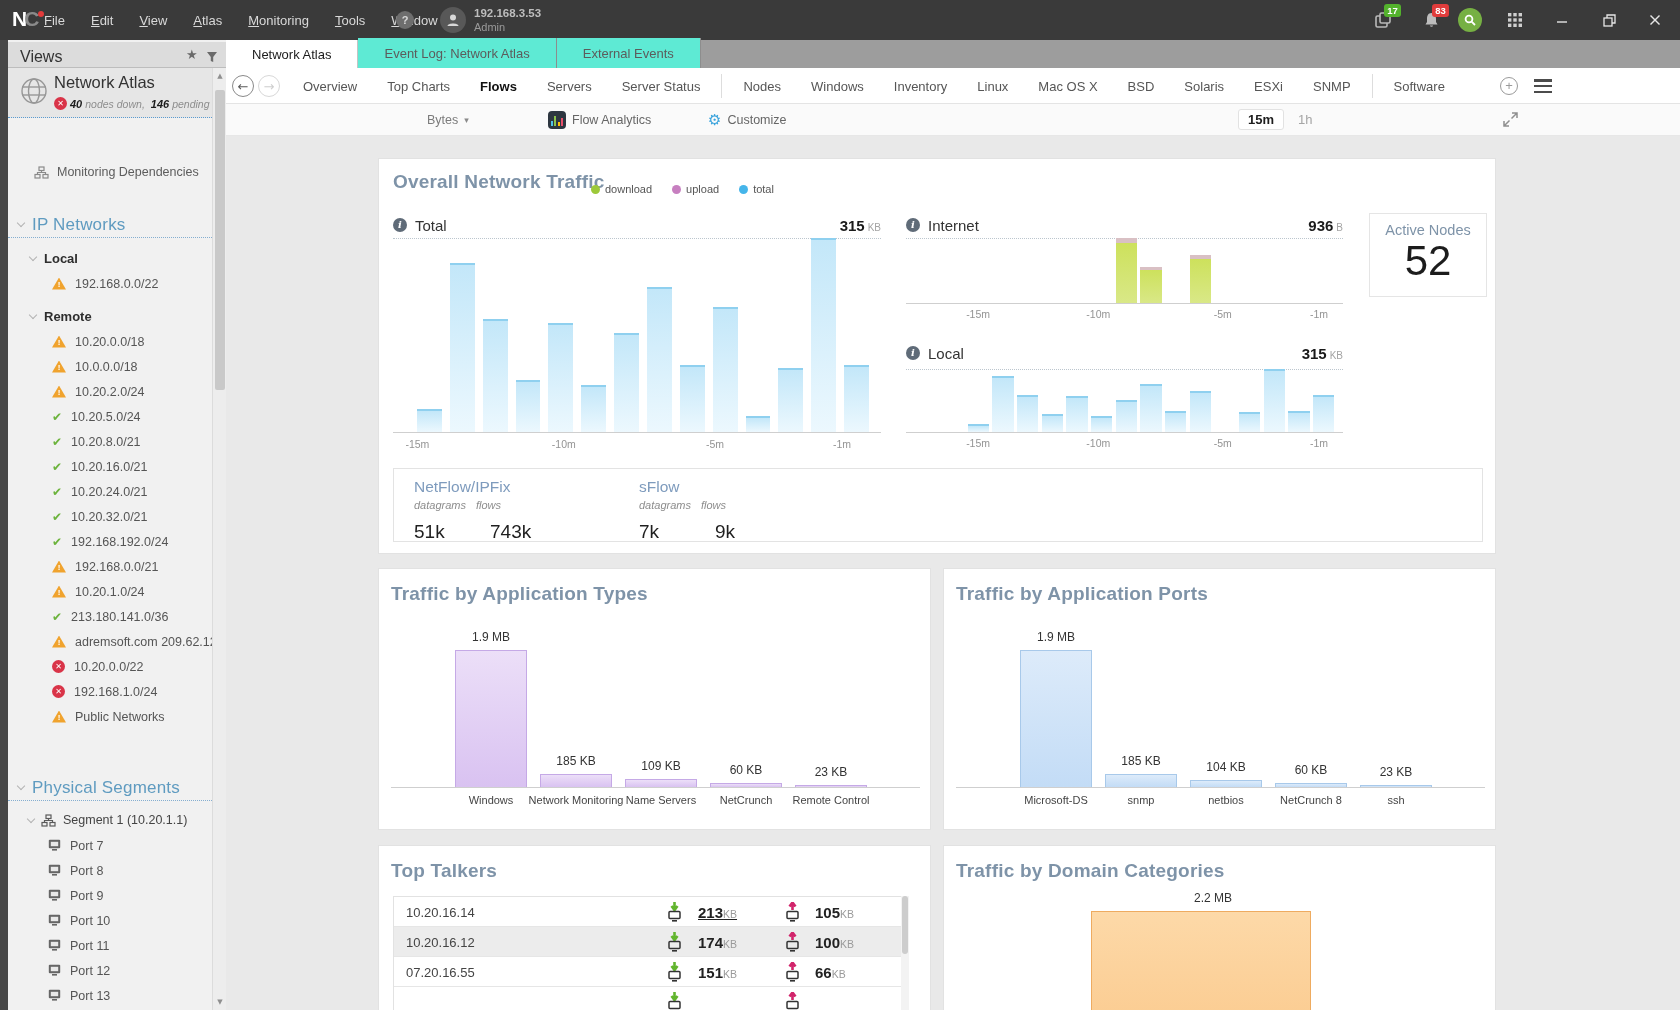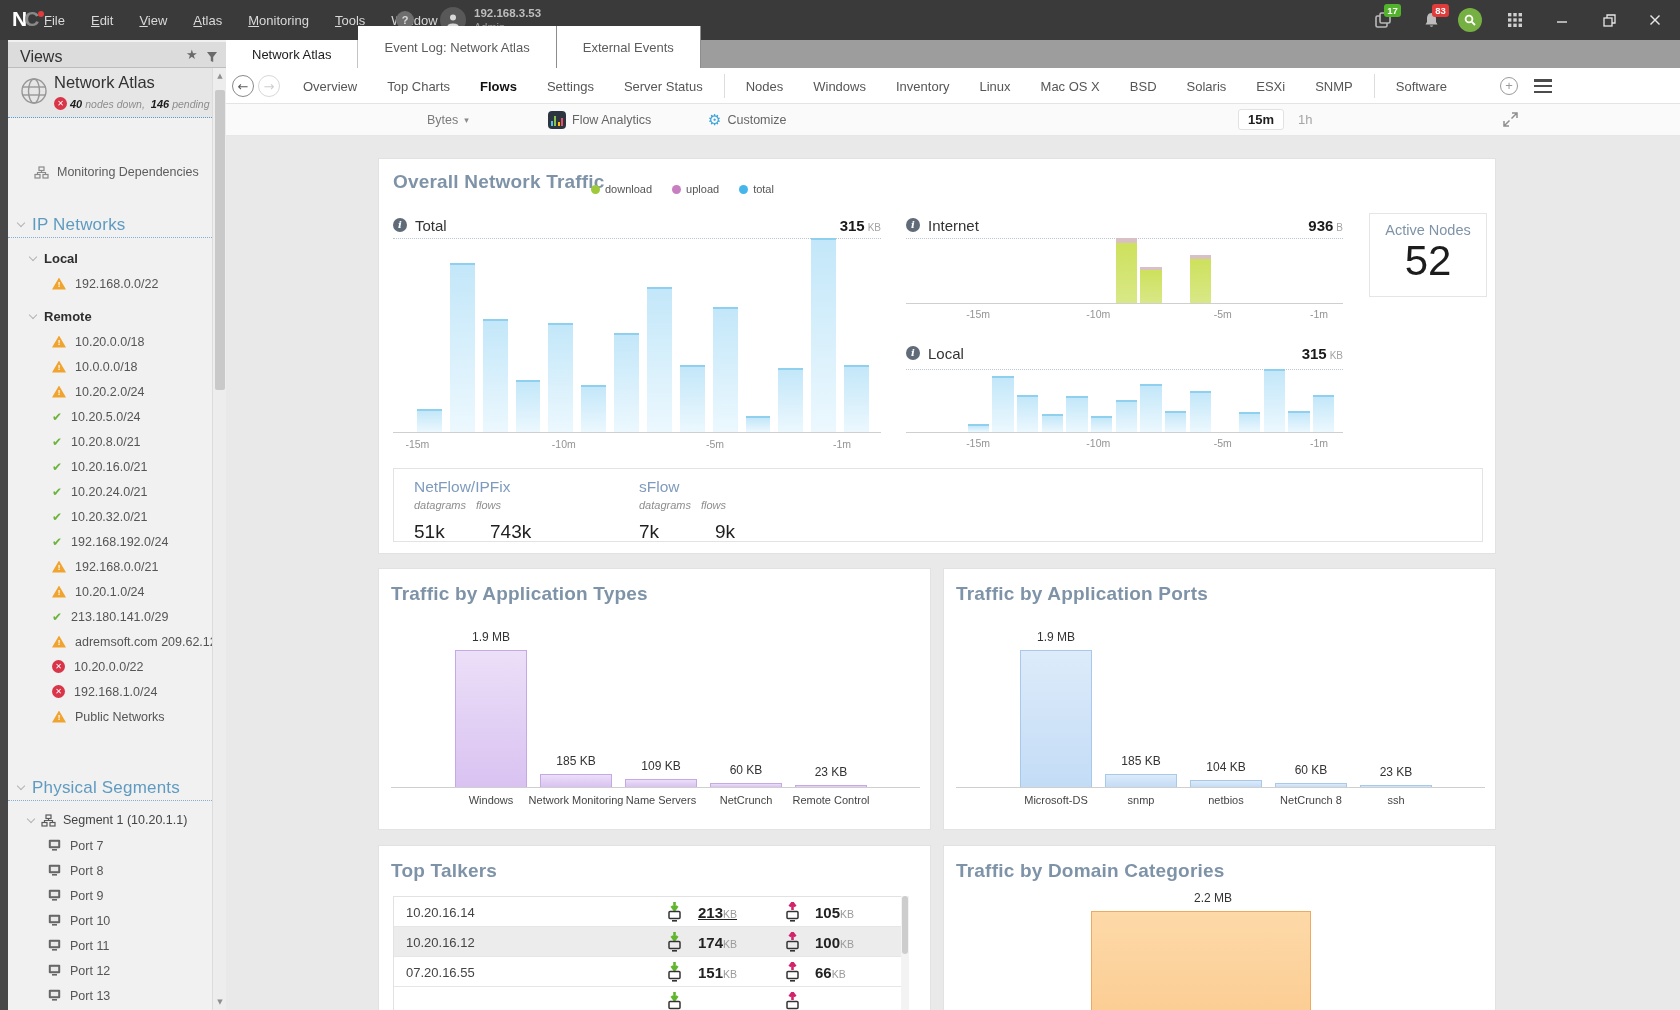--- a/index.html
+++ b/index.html
@@ -25,21 +25,21 @@
   .tb-ic{position:absolute;top:9px;width:22px;height:22px;display:flex;align-items:center;justify-content:center}
   .badge{position:absolute;top:-5px;left:12px;min-width:17px;height:13px;padding:0 3px;border-radius:3px;
     color:#fff;font-size:9.5px;font-weight:bold;text-align:center;line-height:13px}
   .badge.green{background:#53b22c}.badge.red{background:#e03c3c}
   .search-circle{position:absolute;left:1458px;top:8px;width:24px;height:24px;border-radius:50%;background:#76b043;
     display:flex;align-items:center;justify-content:center}
   .winbtn{position:absolute;top:8px;width:26px;height:24px;display:flex;align-items:center;justify-content:center}
 
   
   .tabrow{position:absolute;left:226px;top:40px;width:1454px;height:28px;background:#9d9d9d;display:flex;align-items:flex-end}
-  .tab{height:42px;padding:0 26px;background:#ffffff;border-right:1px solid #8d8d8d;color:#5c5c5c;
+  .tab{height:30px;padding:0 26px;background:#5eead4;border-right:1px solid #8d8d8d;color:#5c5c5c;
     font-size:13px;display:flex;align-items:center;white-space:nowrap}
   .tab.active{height:28px;background:#fff;color:#1b1b1b;border-right:1px solid #c4c4c4}
 
   
   .left-edge{position:absolute;left:0;top:40px;width:8px;height:970px;background:#474747}
   .sidebar{position:absolute;left:8px;top:40px;width:218px;height:970px;background:#f1f1f1;overflow:hidden}
   .views-header{position:absolute;left:0;top:2px;width:218px;height:26px;background:#dcdcdc;border-bottom:1px solid #bdbdbd}
   .views-header .vh-label{position:absolute;left:12px;top:6px;font-size:16px;color:#333}
   .vh-star{position:absolute;left:178px;top:5px;color:#6a6a6a;font-size:13px}
   .vh-funnel{position:absolute;left:198px;top:7px}
@@ -350,21 +350,21 @@
           <div class="side-item">
             <span class="ic-warn">!</span>
             <span class="side-item-label">192.168.0.0/21</span>
           </div>
           <div class="side-item">
             <span class="ic-warn">!</span>
             <span class="side-item-label">10.20.1.0/24</span>
           </div>
           <div class="side-item">
             <span class="ic-ok">✔</span>
-            <span class="side-item-label">213.180.141.0/29</span>
+            <span class="side-item-label">213.180.141.0/36</span>
           </div>
           <div class="side-item">
             <span class="ic-warn">!</span>
             <span class="side-item-label">adremsoft.com 209.62.12.0/24</span>
           </div>
           <div class="side-item">
             <span class="ic-err">✕</span>
             <span class="side-item-label">10.20.0.0/22</span>
           </div>
           <div class="side-item">
@@ -463,21 +463,21 @@
     </div>
   </div>
 
   <div class="navrow">
     <div class="nav-circ nav-back uicon">←</div>
     <div class="nav-circ nav-fwd uicon">→</div>
     <div class="navlist">
         <span class="nav-item">Overview</span>
         <span class="nav-item">Top Charts</span>
         <span class="nav-item active">Flows</span>
-        <span class="nav-item">Settings</span>
+        <span class="nav-item">Servers</span>
         <span class="nav-item">Server Status</span>
         <span class="nav-divider"></span>
         <span class="nav-item">Nodes</span>
         <span class="nav-item">Windows</span>
         <span class="nav-item">Inventory</span>
         <span class="nav-item">Linux</span>
         <span class="nav-item">Mac OS X</span>
         <span class="nav-item">BSD</span>
         <span class="nav-item">Solaris</span>
         <span class="nav-item">ESXi</span>

